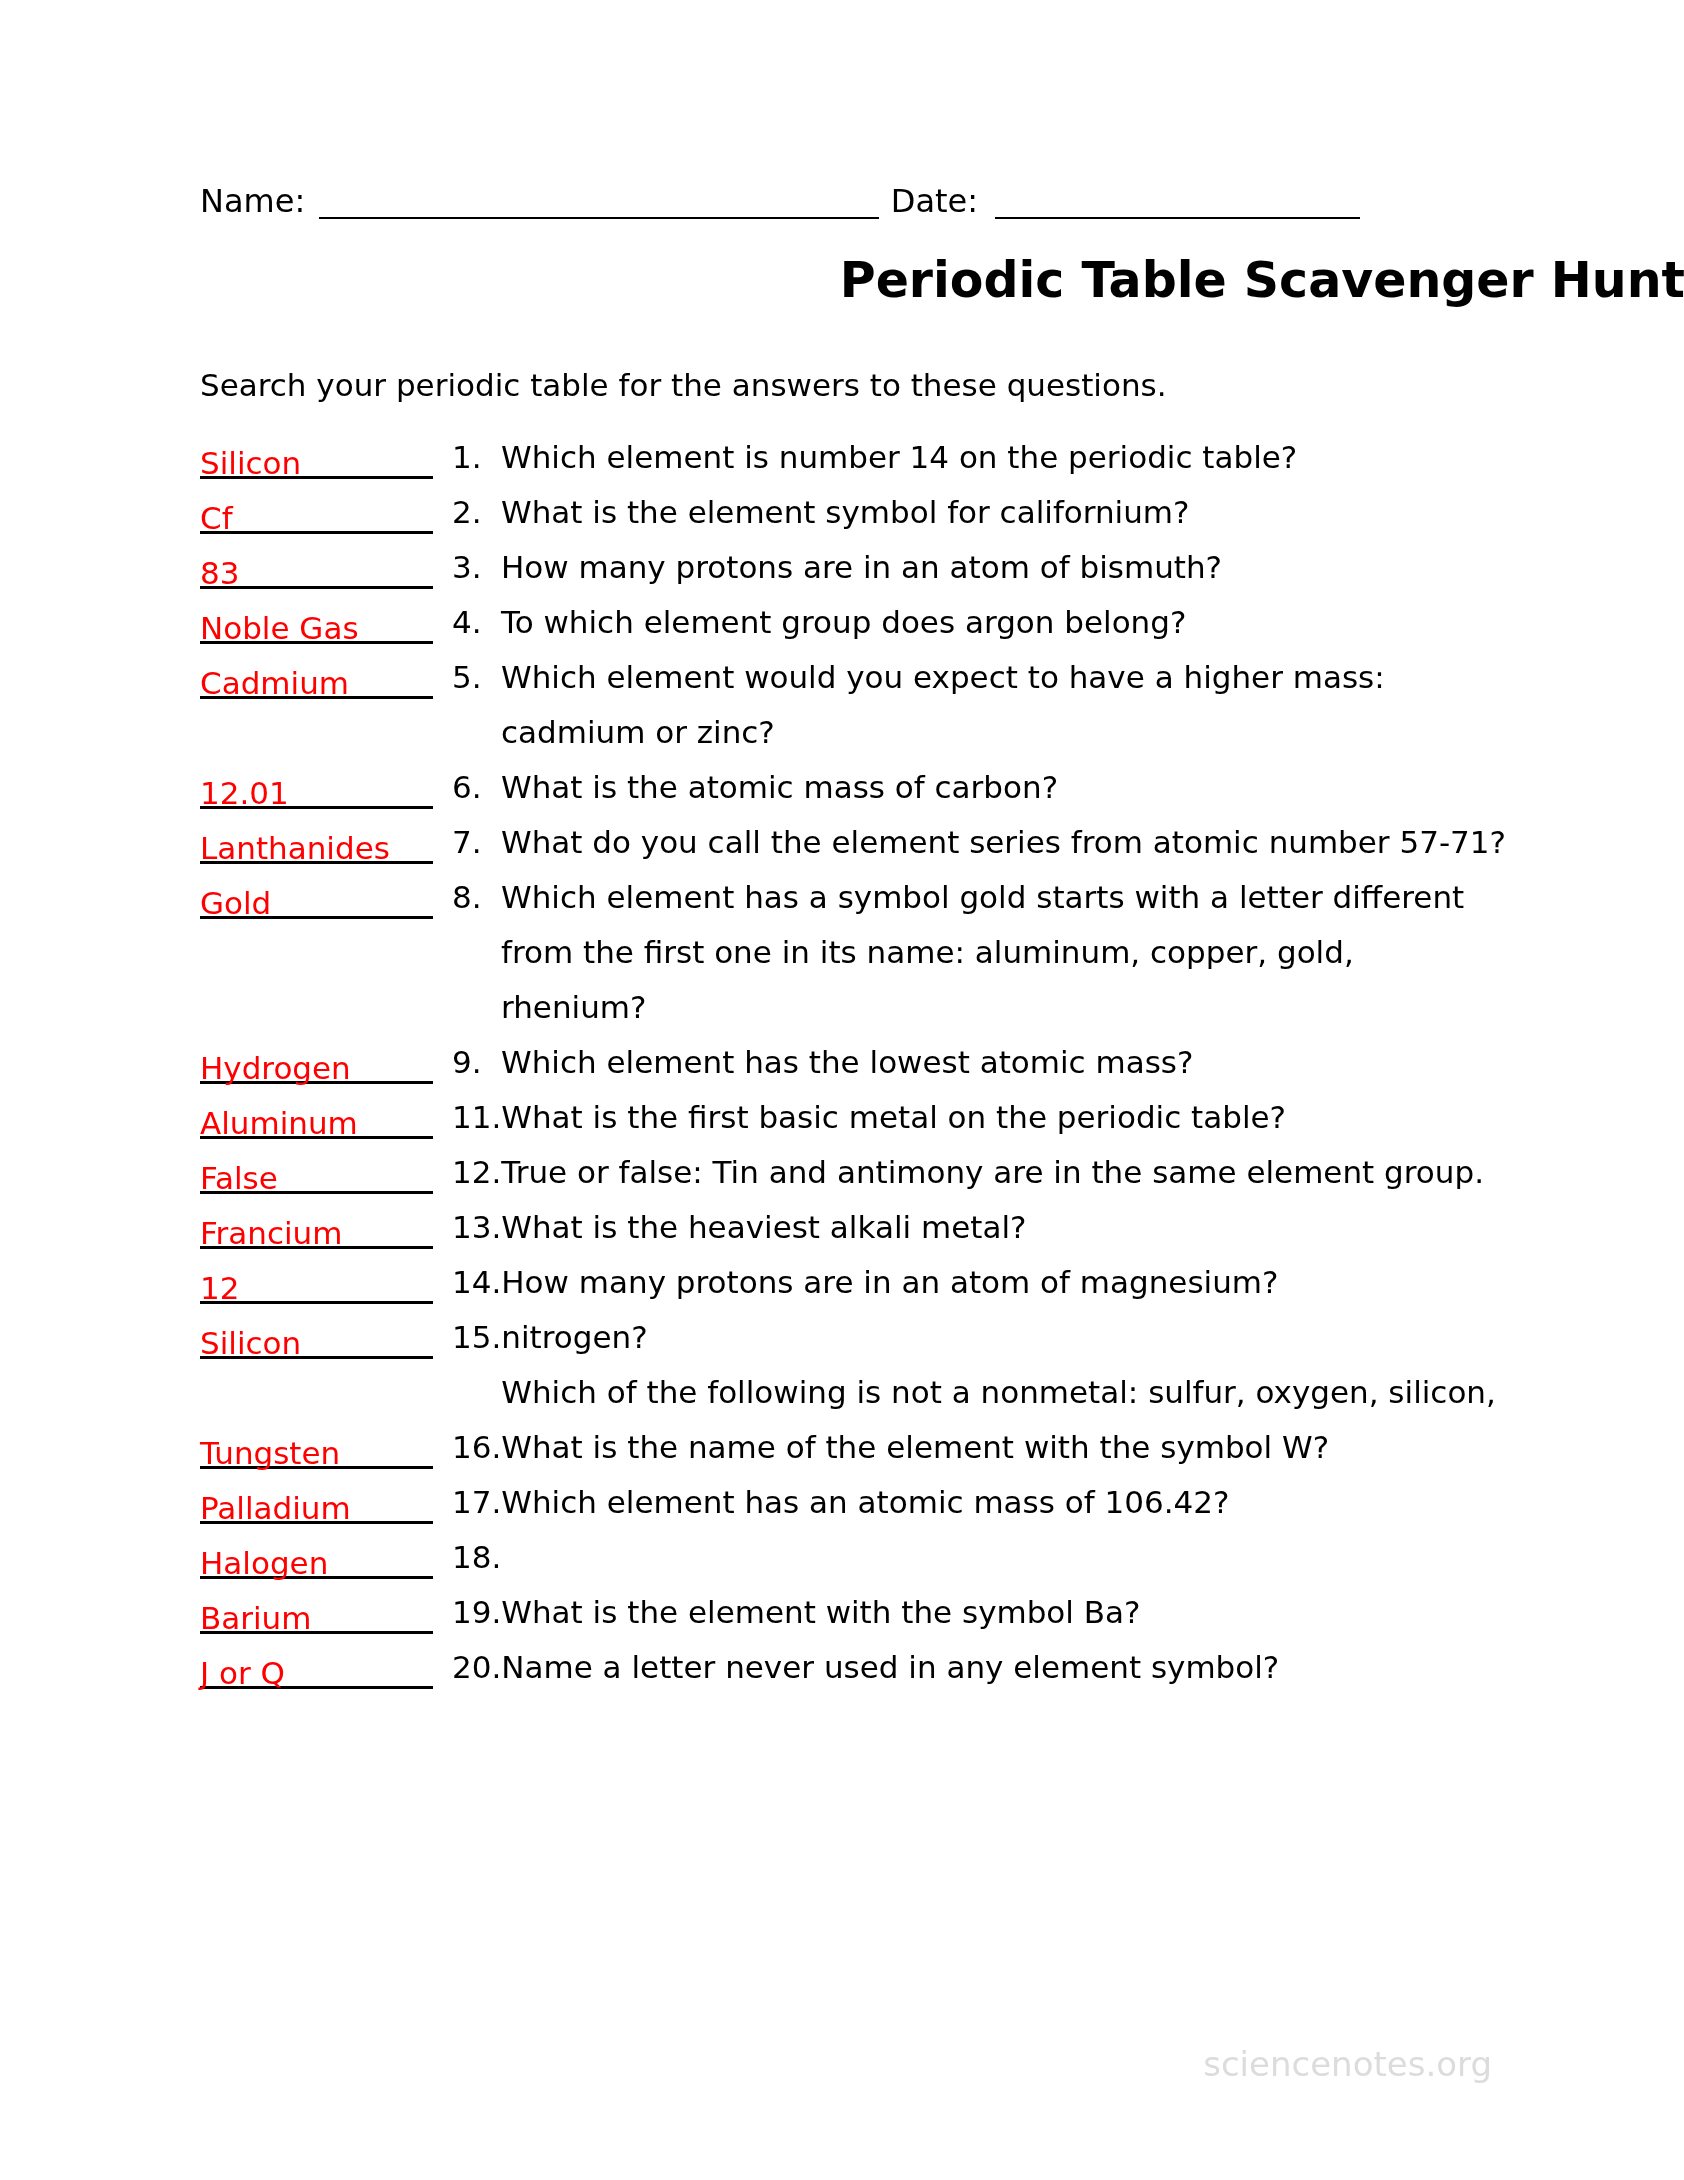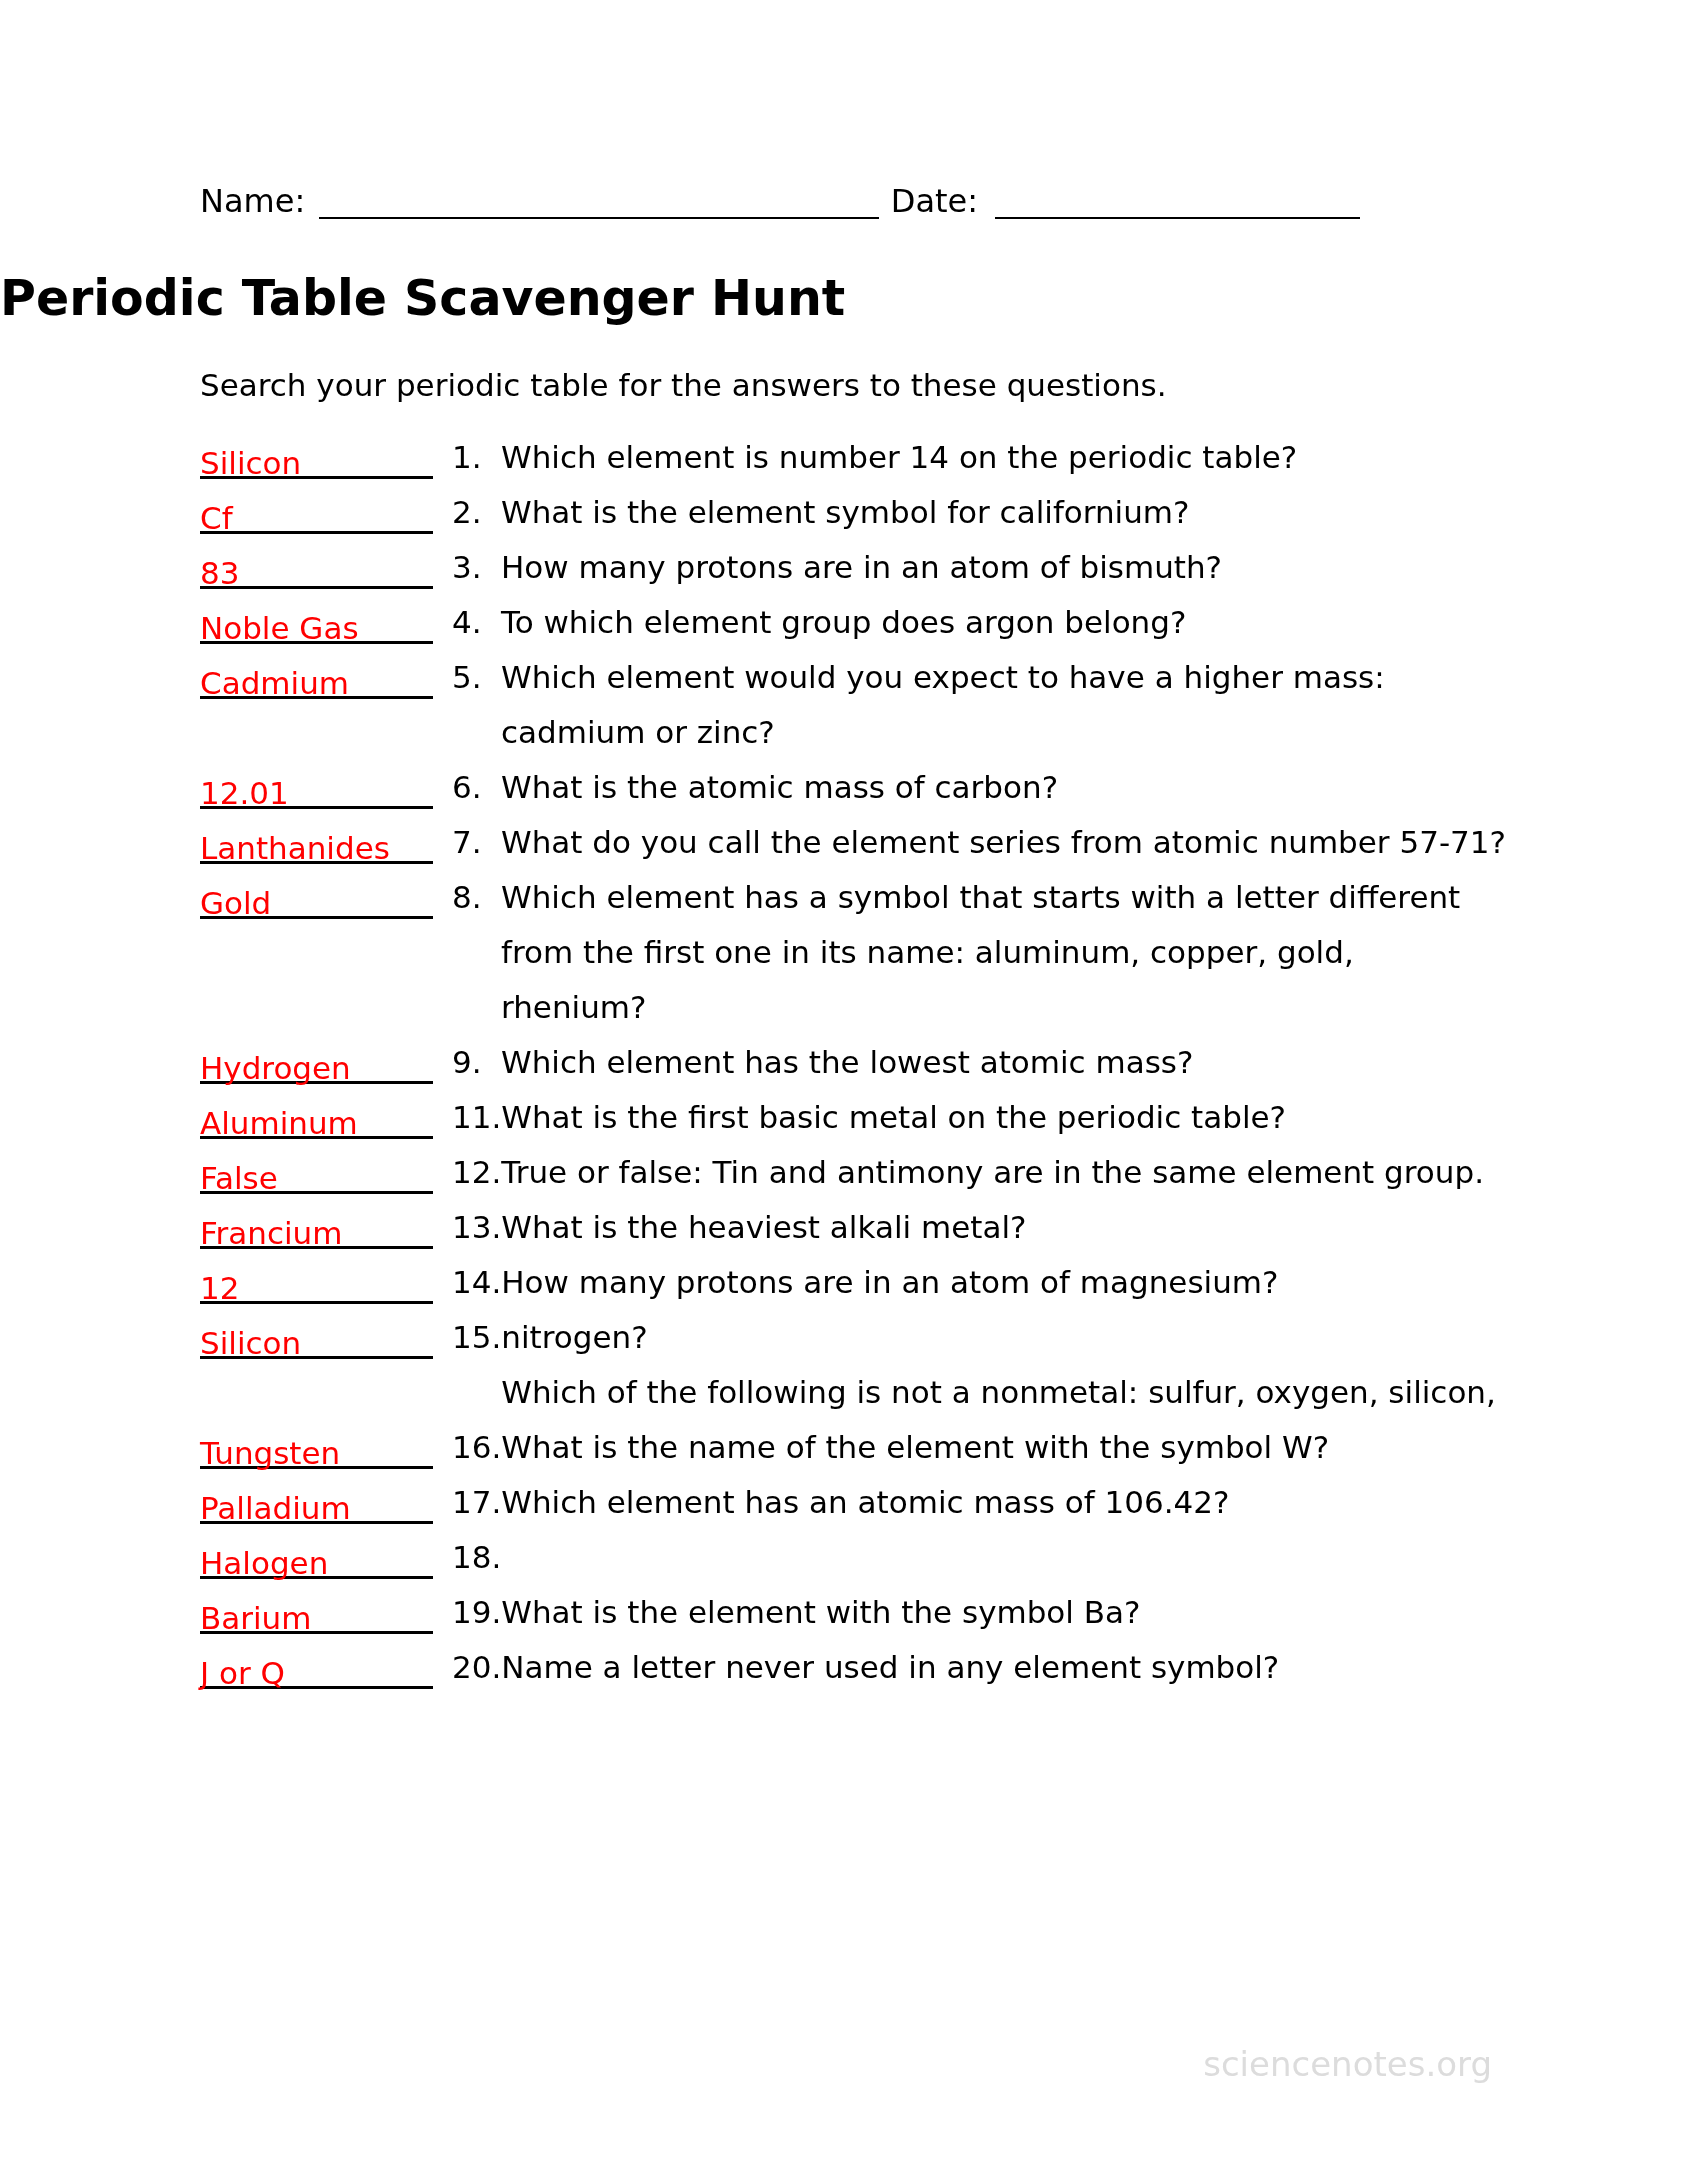--- a/index.html
+++ b/index.html
@@ -35,24 +35,24 @@
   .nd-label { flex: 0 0 auto; text-align: center; }
   .blank-line {
     height: 8.5px;
     border-bottom: 2.6px solid var(--ink);
   }
   .name-line { flex: 1 1 auto; margin: 0 12px 3.4px 13.6px; }
   .date-line { flex: 0 0 365px; margin: 0 0 3.4px 17px; }
   
   .title {
     position: absolute;
-    top: 272px;
+    top: 254px;
     left: 0;
     width: 100%;
-    text-align: left;
+    text-align: right;
     font-size: 49px;
     font-weight: 700;
     line-height: 1.1;
   }
   
   .intro {
     position: absolute;
     top: 365px;
     left: 200px;
     font-size: 31px;
@@ -189,21 +189,21 @@
           <div class="q-line">What do you call the element series from atomic number 57-71?</div>
         </span>
   </div>
 
   <div class="q-row">
     <span class="answer-blank">
       <span class="answer-text">Gold</span>
     </span>
     <span class="q-num">8.</span>
     <span class="q-text">
-          <div class="q-line">Which element has a symbol that starts with a letter different</div>
+          <div class="q-line">Which element has a symbol gold starts with a letter different</div>
           <div class="q-line">from the first one in its name: aluminum, copper, gold,</div>
           <div class="q-line">rhenium?</div>
         </span>
   </div>
 
   <div class="q-row">
     <span class="answer-blank">
       <span class="answer-text">Hydrogen</span>
     </span>
     <span class="q-num">9.</span>

